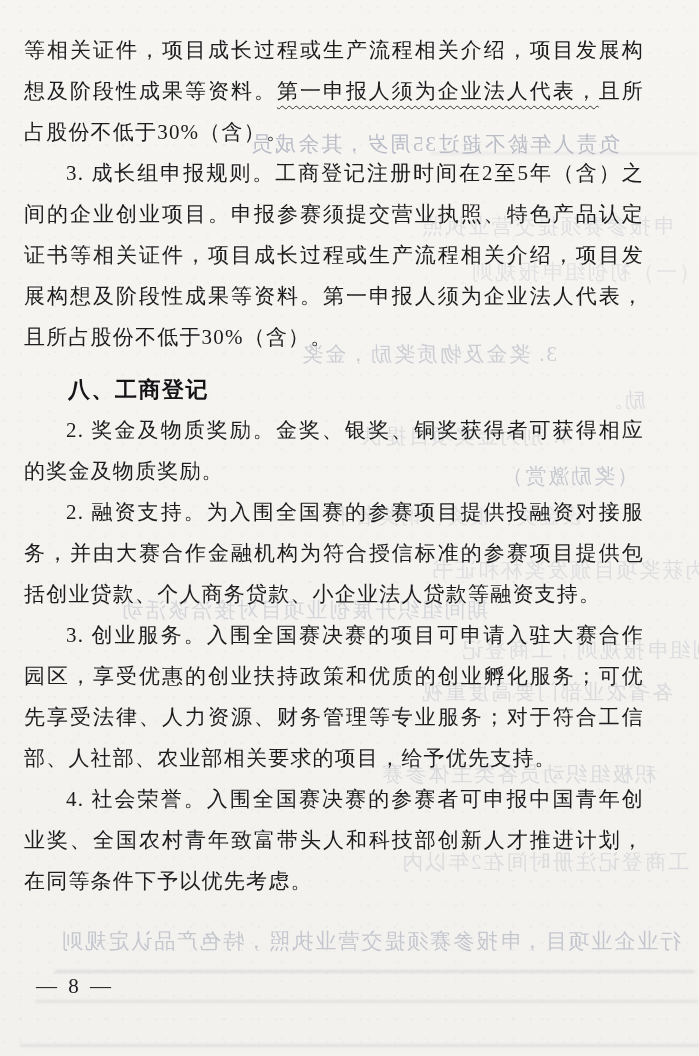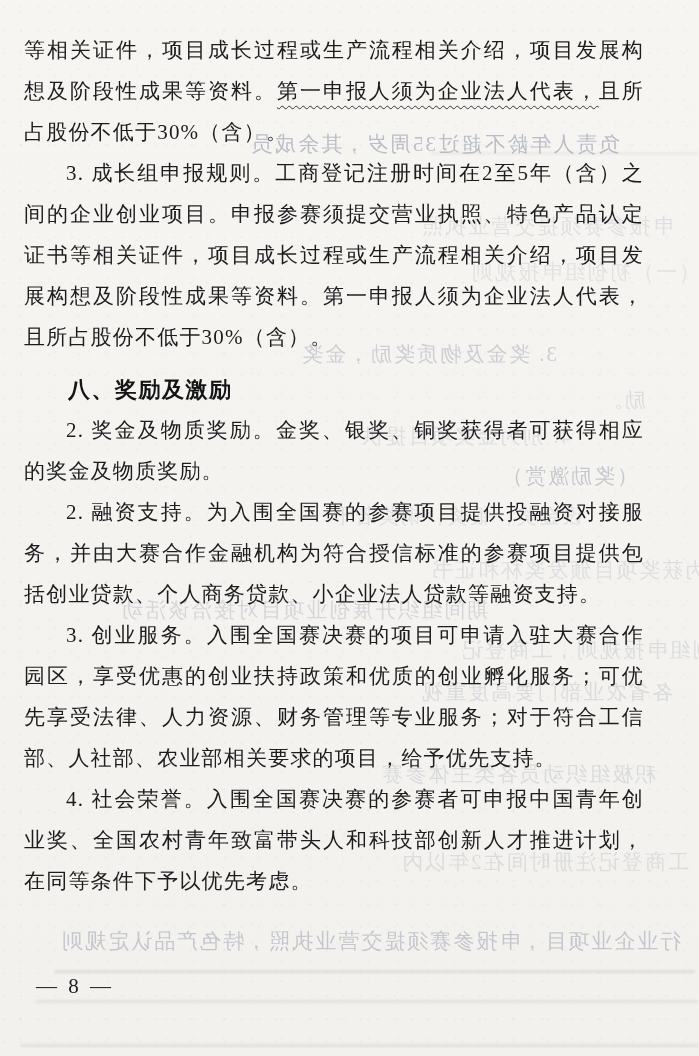--- a/index.html
+++ b/index.html
@@ -125,21 +125,21 @@
   <div class="streak s1"></div>
   <div class="streak s2"></div>
   <div class="streak s3"></div>
 
   <div class="content">
 
     <p class="body"><span>等相关证件，项目成长过程或生产流程相关介绍，项目发展构想及阶段性成果等资料。</span><span class="hand-underline">第一申报人须为企业法人代表，</span><span>且所占股份不低于30%（含）。</span></p>
 
     <p class="body indent sp1">3. 成长组申报规则。工商登记注册时间在2至5年（含）之间的企业创业项目。申报参赛须提交营业执照、特色产品认定证书等相关证件，项目成长过程或生产流程相关介绍，项目发展构想及阶段性成果等资料。第一申报人须为企业法人代表，且所占股份不低于30%（含）。</p>
 
-    <h2 class="heading">八、奖励及激励</h2>
+    <h2 class="heading">八、工商登记</h2>
 
     <p class="body indent">2. 奖金及物质奖励。金奖、银奖、铜奖获得者可获得相应的奖金及物质奖励。</p>
 
     <p class="body indent sp2">2. 融资支持。为入围全国赛的参赛项目提供投融资对接服务，并由大赛合作金融机构为符合授信标准的参赛项目提供包括创业贷款、个人商务贷款、小企业法人贷款等融资支持。</p>
 
     <p class="body indent sp3">3. 创业服务。入围全国赛决赛的项目可申请入驻大赛合作园区，享受优惠的创业扶持政策和优质的创业孵化服务；可优先享受法律、人力资源、财务管理等专业服务；对于符合工信部、人社部、农业部相关要求的项目，给予优先支持。</p>
 
     <p class="body indent sp3">4. 社会荣誉。入围全国赛决赛的参赛者可申报中国青年创业奖、全国农村青年致富带头人和科技部创新人才推进计划，在同等条件下予以优先考虑。</p>
 
   </div>

